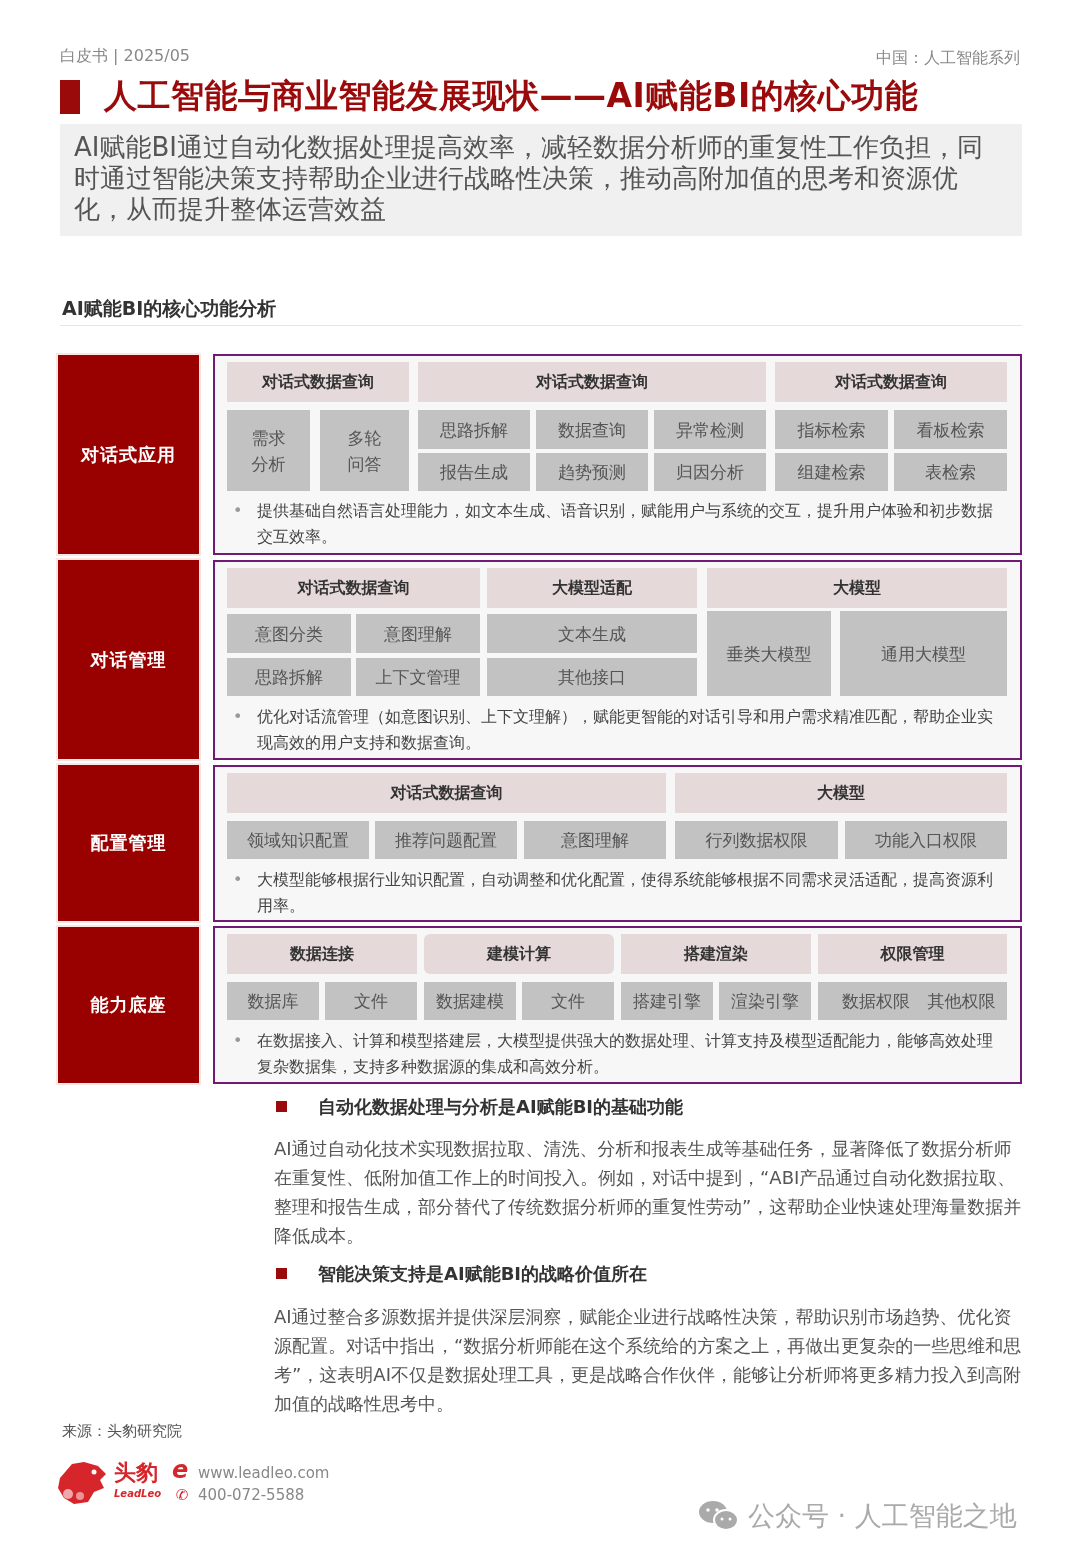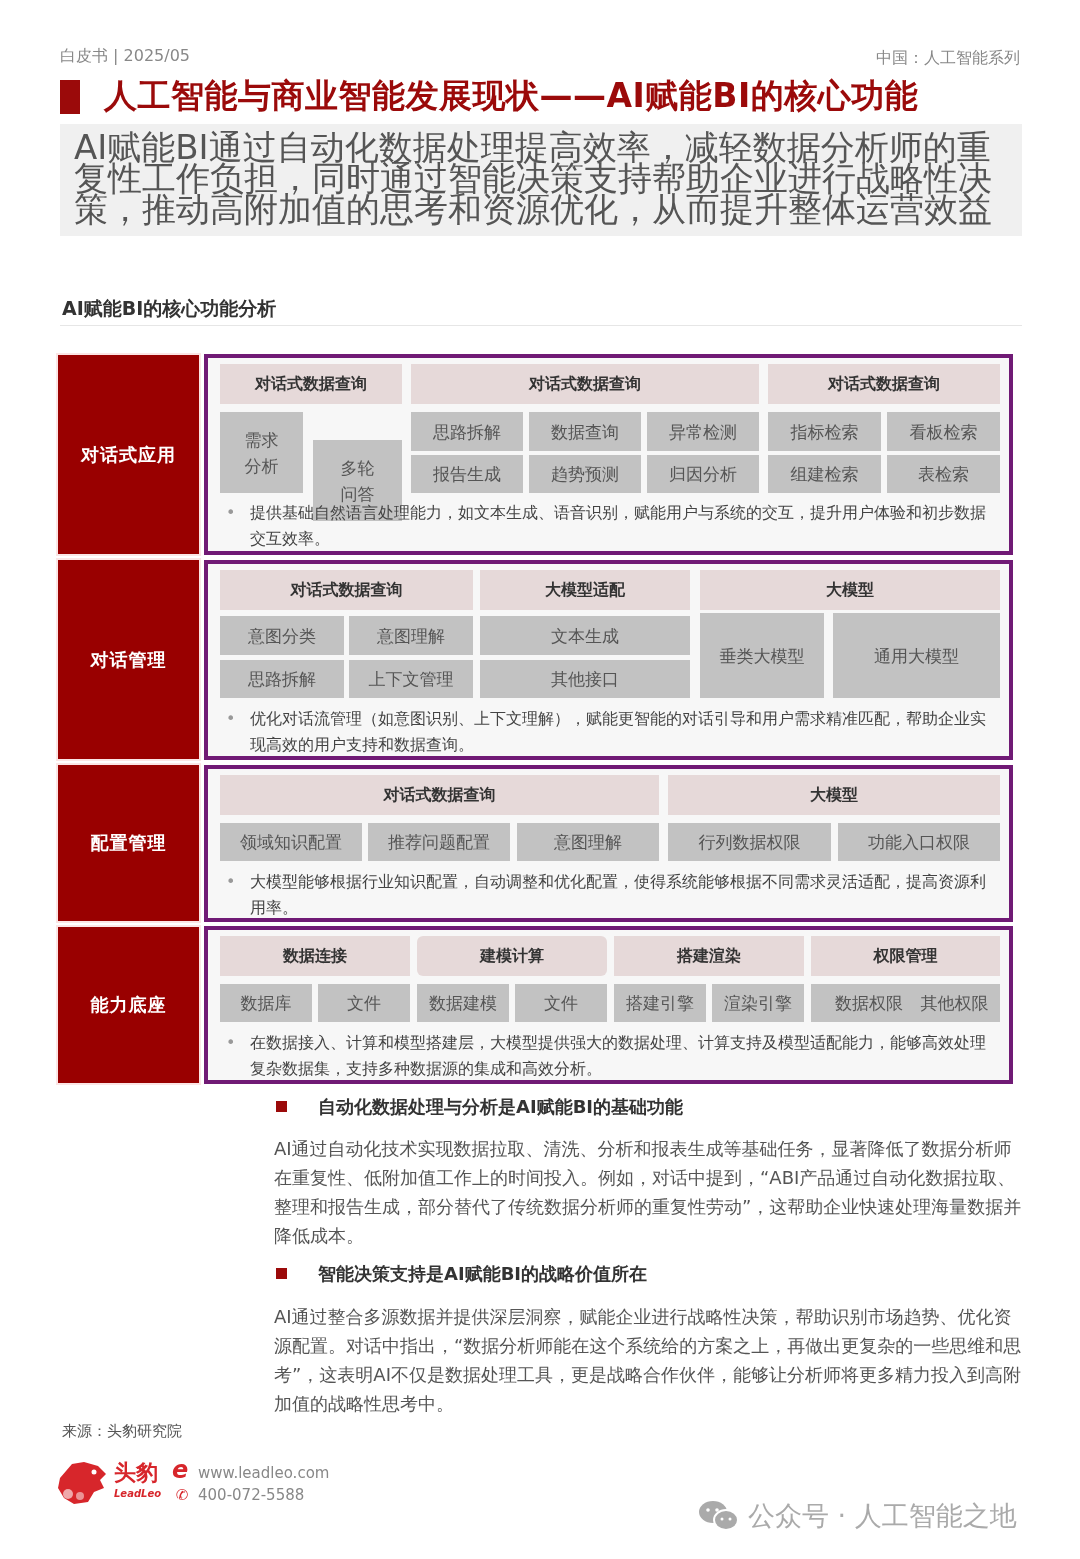--- a/index.html
+++ b/index.html
@@ -4,28 +4,28 @@
 <style>
   * { box-sizing: border-box; margin: 0; padding: 0; }
   body { width: 1080px; height: 1559px; background: #ffffff; position: relative; overflow: hidden;
          font-family: "DejaVu Sans", "Liberation Sans", sans-serif; color: #333; }
   .abs { position: absolute; }
   .meta-left { left: 60px; top: 46px; font-size: 16px; color: #888; }
   .meta-right { right: 60px; top: 48px; font-size: 16px; color: #888; }
   .title-bar { left: 60px; top: 80px; width: 20px; height: 34px; background: #9b0a0a; }
   .title { left: 104px; top: 74px; font-size: 33px; font-weight: bold; color: #9b0a0a; letter-spacing: 0.5px; white-space: nowrap; }
   .summary { left: 60px; top: 124px; width: 962px; height: 112px; background: #f0f0f0; padding: 8px 14px;
-             font-size: 34px; line-height: 31px; color: #555; }
+             font-size: 26px; line-height: 31px; color: #555; }
   .section-title { left: 62px; top: 296px; font-size: 19px; font-weight: bold; color: #333; }
   .section-rule { left: 60px; top: 325px; width: 962px; height: 1px; background: #e6e6e6; }
 
   .cat { position: absolute; left: 58px; width: 141px; background: #990000; color: #fff; font-weight: bold;
          font-size: 18px; display: flex; align-items: center; justify-content: center; letter-spacing: 1px;
          box-shadow: 0 0 0 2px #fbe5e5; }
-  .panel { position: absolute; left: 204px; width: 809px; border: 4px solid #701a75; background: #f7f7f7; }
+  .panel { position: absolute; left: 213px; width: 809px; border: 2px solid #701a75; background: #f7f7f7; }
   .hdr { position: absolute; background: #e6d9d9; color: #333; font-weight: bold; font-size: 16px;
          display: flex; align-items: center; justify-content: center; }
   .cell { position: absolute; background: #c2c2c2; color: #555; font-size: 17px;
           display: flex; align-items: center; justify-content: center; text-align: center; line-height: 26px; }
   .note { position: absolute; left: 12px; right: 12px; font-size: 16px; line-height: 26px; color: #444;
           padding-left: 30px; }
   .note .dot { position: absolute; left: 6px; top: 0; color: #999; }
 
   .bullet-head { position: absolute; left: 276px; font-size: 18px; font-weight: bold; color: #333; }
   .bullet-sq { position: absolute; left: 276px; width: 11px; height: 11px; background: #9b0a0a; }
@@ -53,21 +53,21 @@
 <div class="abs section-rule"></div>
 
 <div class="cat" style="top:355px;height:199px;">对话式应用</div>
 <div class="panel" style="top:354px;height:201px;">
   <div class="hdr" style="left:12px;top:6px;width:182px;height:40px;">对话式数据查询</div>
   <div class="hdr" style="left:203px;top:6px;width:348px;height:40px;">对话式数据查询</div>
   <div class="hdr" style="left:560px;top:6px;width:232px;height:40px;">对话式数据查询</div>
 
   <div class="cell" style="left:12px;top:54px;width:83px;height:81px;white-space:pre-line;">需求
 分析</div>
-  <div class="cell" style="left:105px;top:54px;width:89px;height:81px;white-space:pre-line;margin-top:28px;">多轮
+  <div class="cell" style="left:105px;top:54px;width:89px;height:81px;white-space:pre-line;">多轮
 问答</div>
 
   <div class="cell" style="left:203px;top:54px;width:112px;height:39px;">思路拆解</div>
   <div class="cell" style="left:321px;top:54px;width:112px;height:39px;">数据查询</div>
   <div class="cell" style="left:439px;top:54px;width:112px;height:39px;">异常检测</div>
   <div class="cell" style="left:203px;top:97px;width:112px;height:38px;">报告生成</div>
   <div class="cell" style="left:321px;top:97px;width:112px;height:38px;">趋势预测</div>
   <div class="cell" style="left:439px;top:97px;width:112px;height:38px;text-align:right;">归因分析</div>
 
   <div class="cell" style="left:560px;top:54px;width:113px;height:39px;">指标检索</div>

